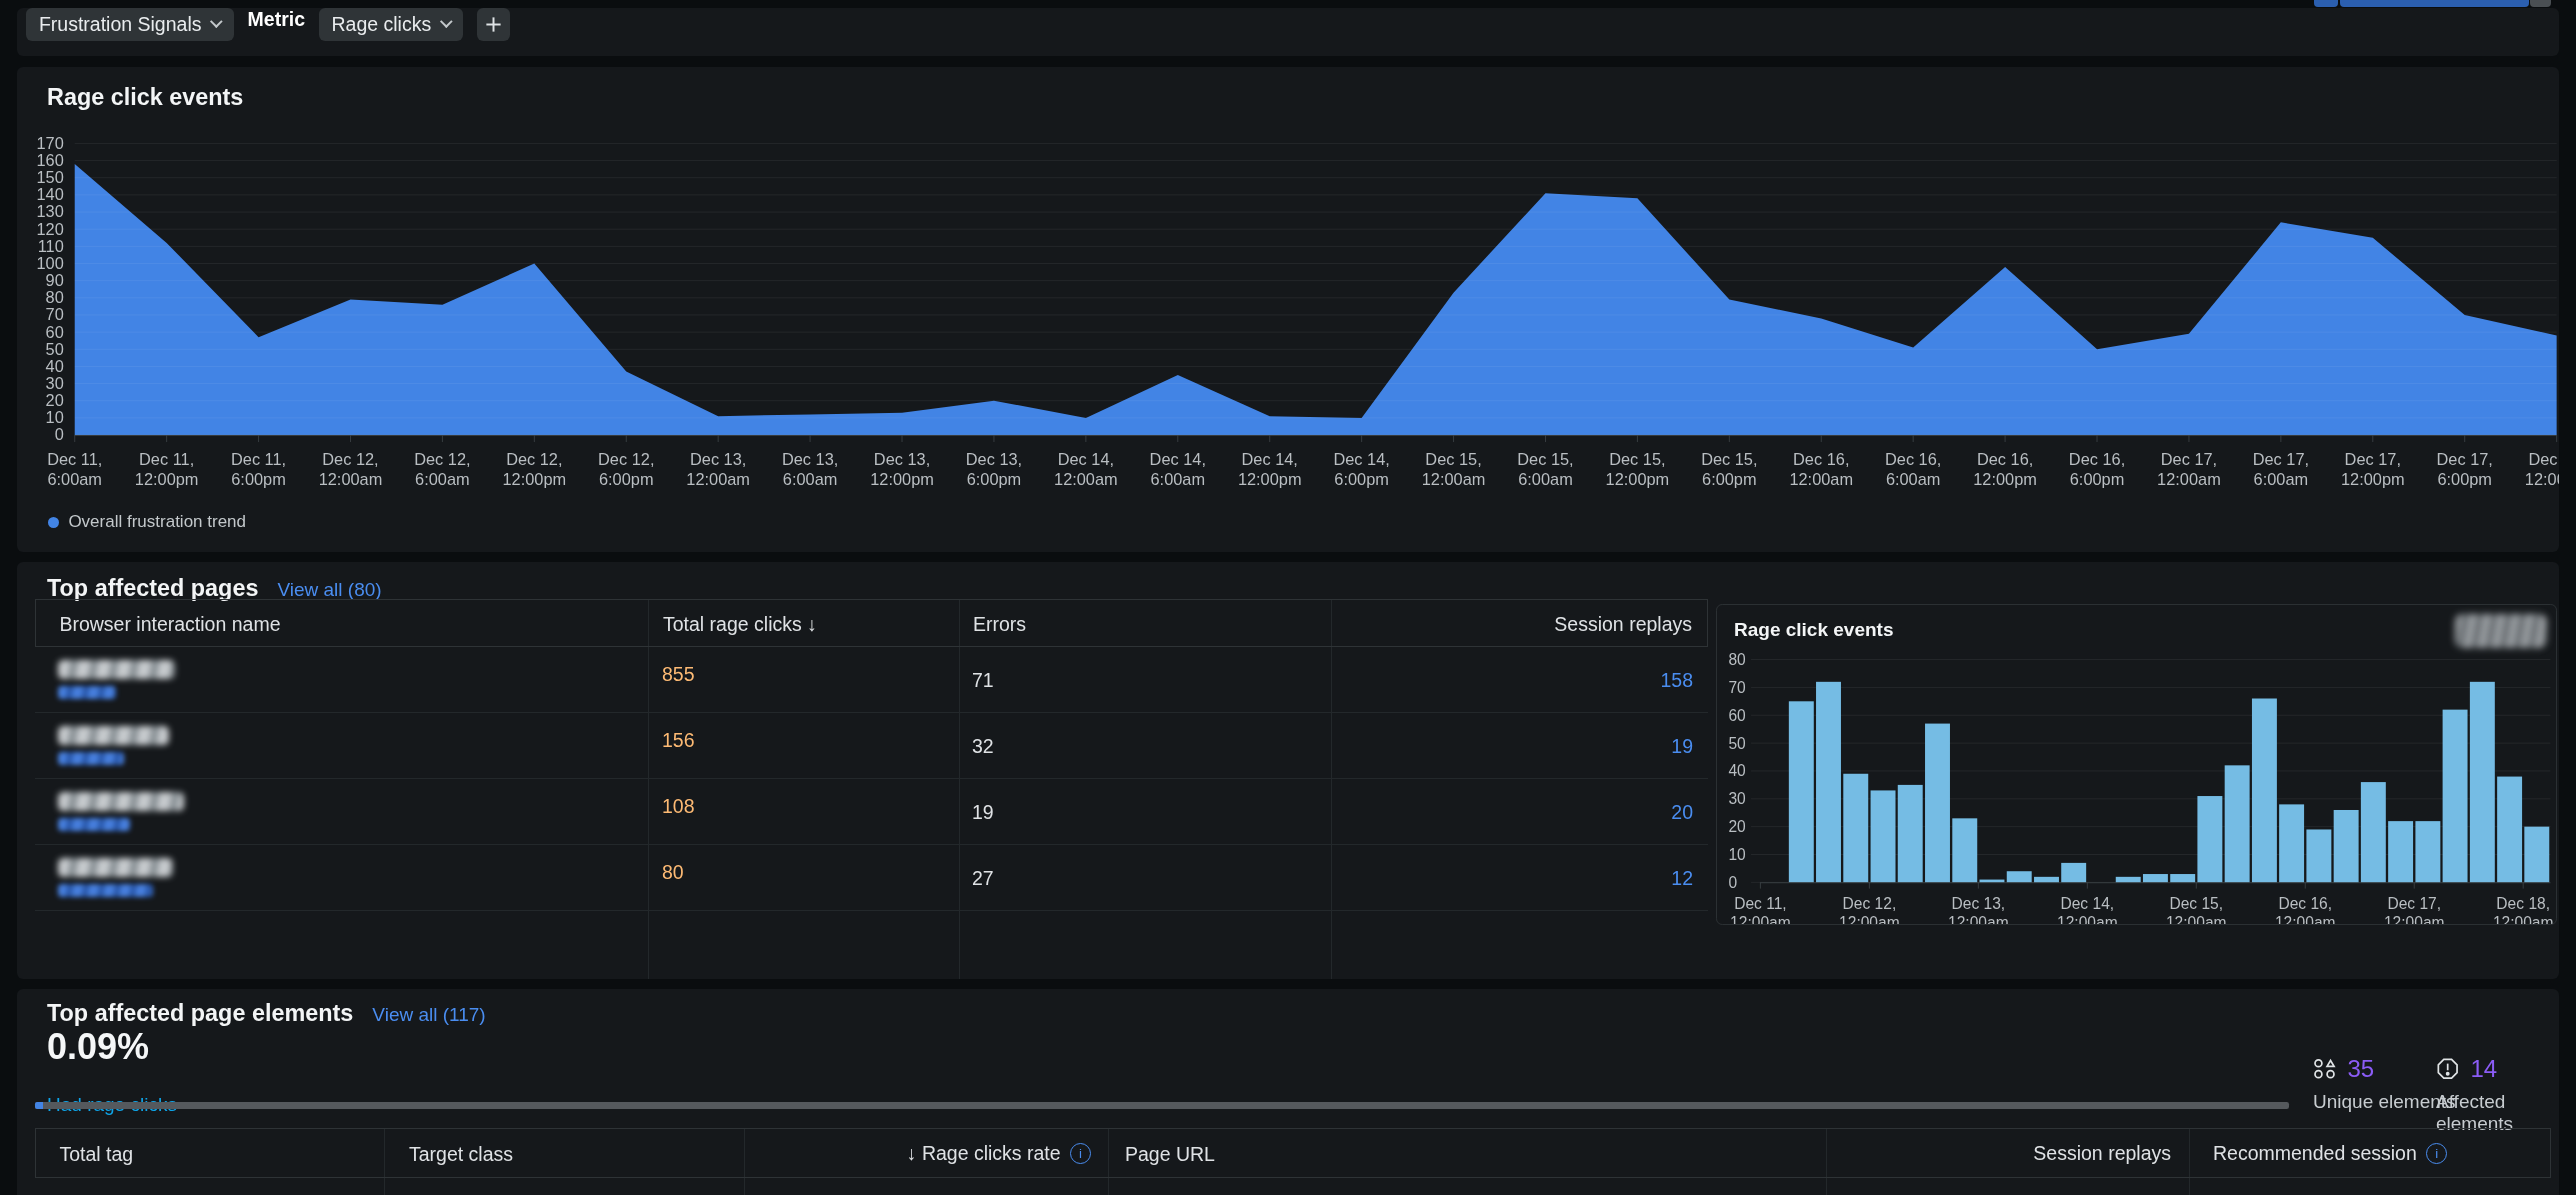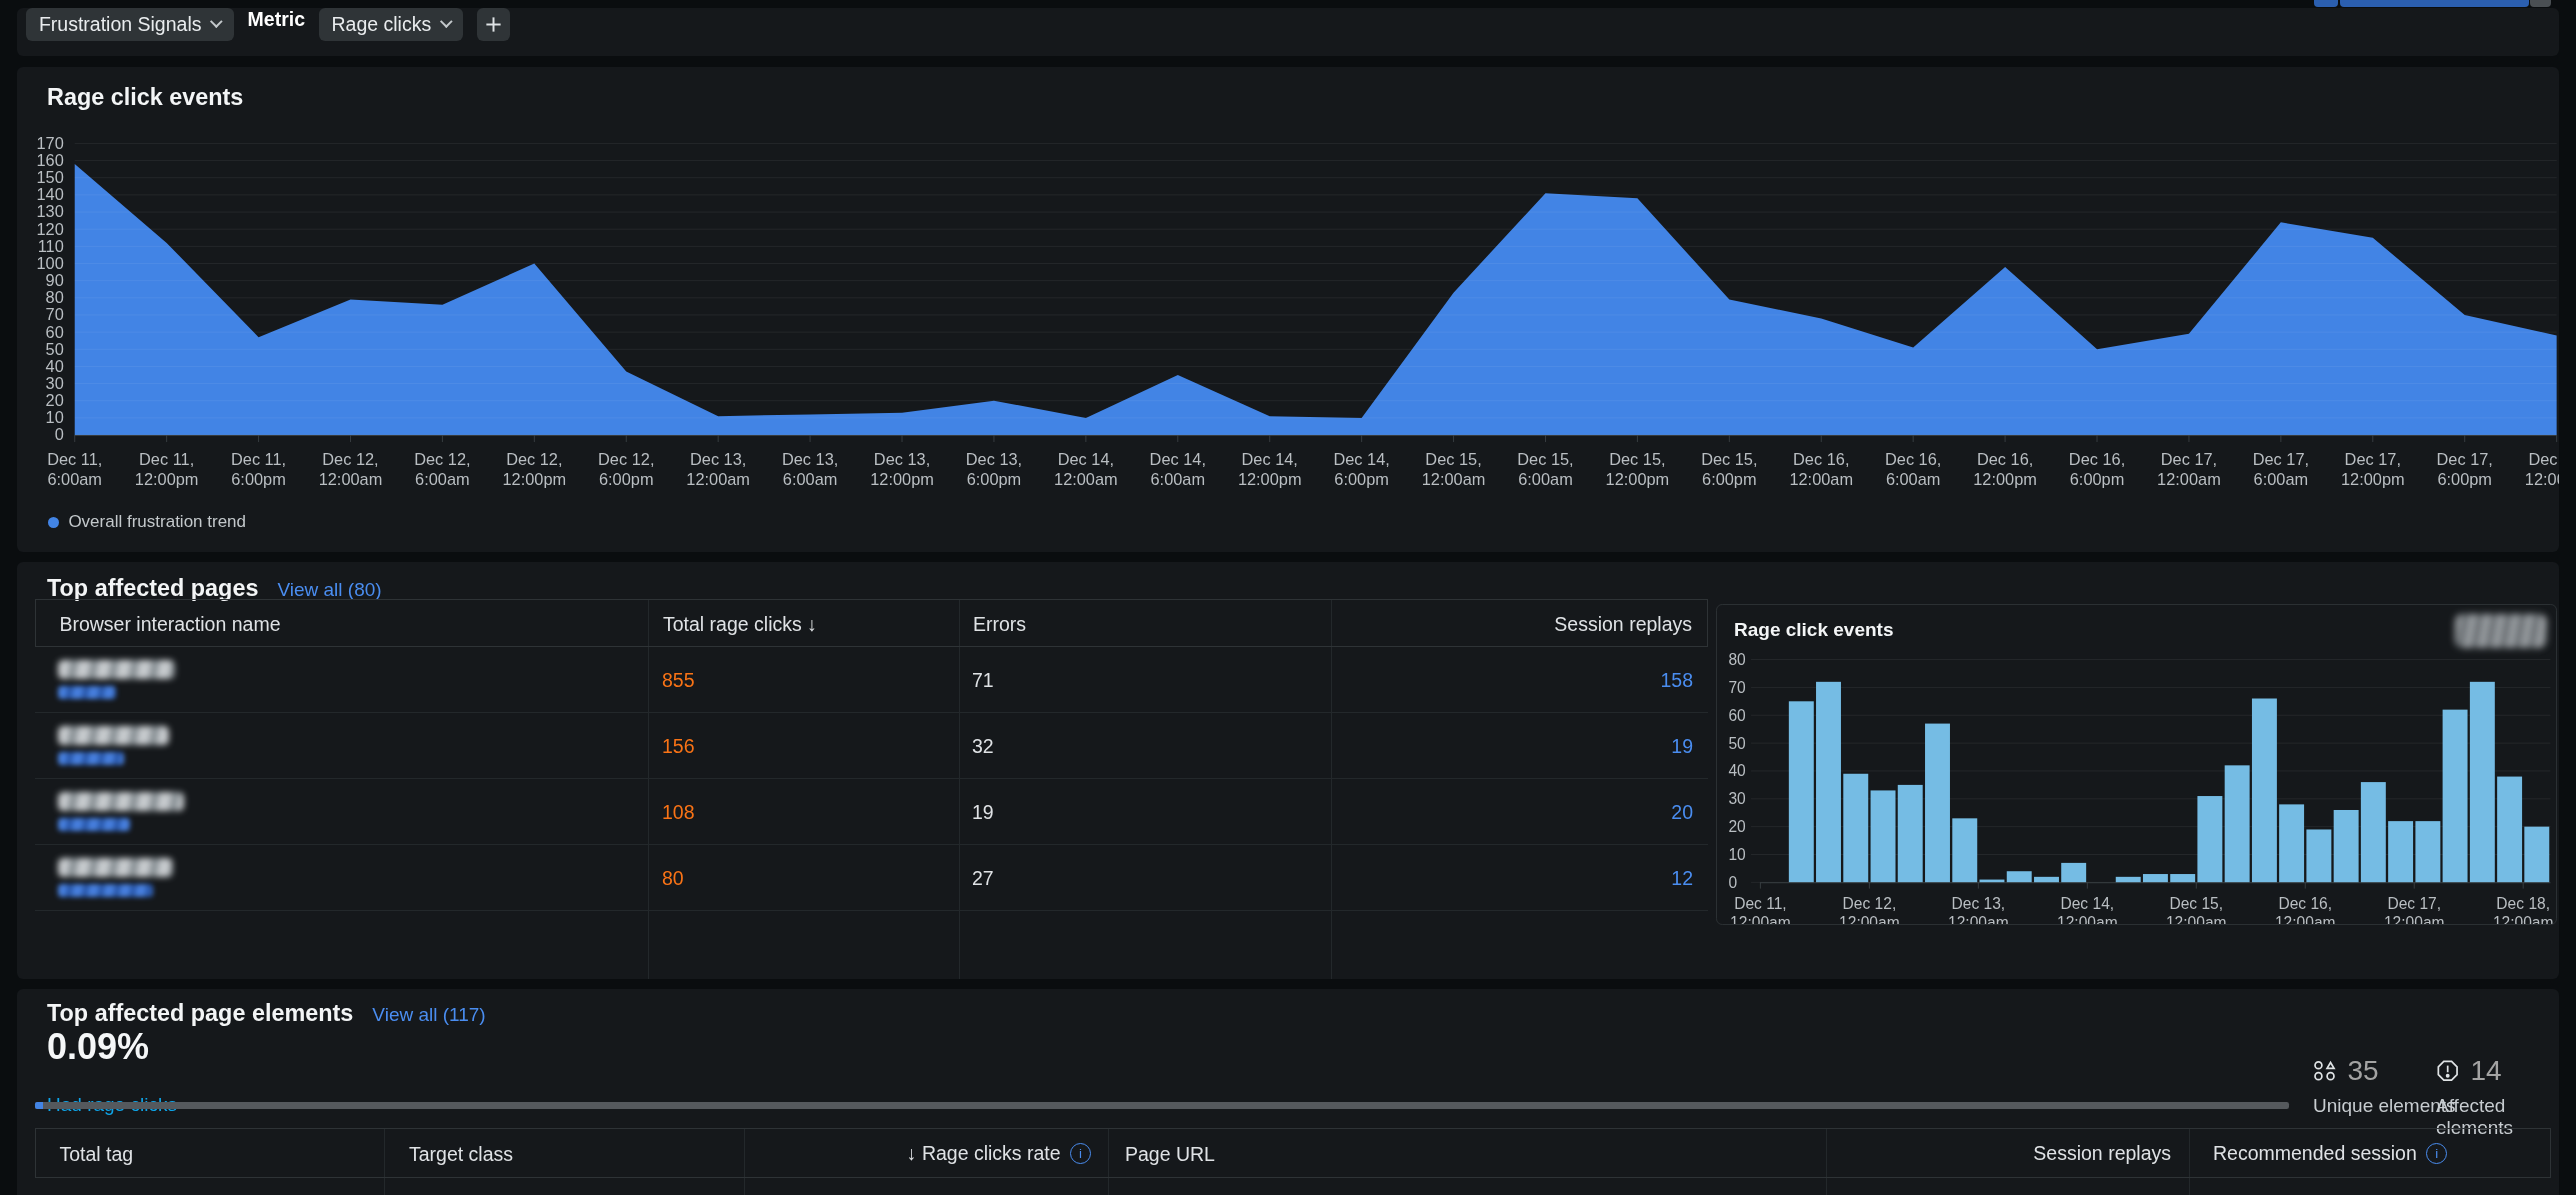--- a/index.html
+++ b/index.html
@@ -44,41 +44,41 @@
   .tp-header span{position:absolute;top:13.3px}
   .h-name{left:23.4px}.h-rage{left:627px}.h-err{left:937px}.h-rep{right:15px}
   .tp-row{position:relative;height:66px;border-bottom:0.8px solid #23282b}
   .col-sep{position:absolute;top:0;width:0.8px;height:380px;background:#23282b;z-index:1}
   .blur-name{position:absolute;left:23.4px;top:12.5px;height:19px;border-radius:5.5px;
     background:repeating-linear-gradient(100deg,#d6dadd 0 12.5px,#8f979c 12.5px 20px);
     filter:blur(3.1px);opacity:.92}
   .blur-link{position:absolute;left:23.4px;top:39px;height:13.3px;border-radius:3.9px;
     background:repeating-linear-gradient(100deg,#4a85e8 0 9.4px,#2b5cb4 9.4px 15.6px);
     filter:blur(2.7px);opacity:.95}
-  .cell-rage{position:absolute;left:627px;top:22px;color:#f97316}
+  .cell-rage{position:absolute;left:627px;top:16px;color:#fdba74}
   .cell-err{position:absolute;left:937px;top:22px;color:#dfe2e5}
   .cell-rep{position:absolute;right:15px;top:22px;color:#4a8df0;cursor:pointer}
 
   
   .bar-card{position:absolute;left:1699px;top:42px;width:841px;height:321px;
             border:0.8px solid #2b3033;border-radius:6.2px;overflow:hidden}
   .bar-title{position:absolute;left:17px;top:14px;font-size:19px;font-weight:700;color:#f3f5f6}
   .legend-blur{position:absolute;right:9.4px;top:9.4px;width:92px;height:34px;border-radius:7.8px;
     background:repeating-linear-gradient(100deg,#a9adb1 0 7.8px,#6e7478 7.8px 14px);
     filter:blur(3.9px);opacity:.9;cursor:pointer}
   #bar-svg{position:absolute;left:0;top:0}
 
   
   .big-pct{position:absolute;left:30px;top:37px;font-size:36px;font-weight:700;color:#f5f7f8}
   .pct-label{position:absolute;left:30px;top:105px;font-size:19px;color:#0ea5e9}
   .progress{position:absolute;left:18px;top:100px;width:2254px;height:7px;background:#55595d;
             border-radius:2.3px;margin-top:12.5px}
   .progress-fill{width:7.8px;height:100%;background:#4284e5;border-radius:2.3px 0 0 2.3px}
   .stat{position:absolute;top:66px}
-  .stat-top{display:flex;align-items:center;gap:11px;font-size:28px;color:#a3a3a3}
+  .stat-top{display:flex;align-items:center;gap:11px;font-size:24px;color:#8b5cf6}
   .stat-label{margin-top:7.8px;font-size:19px;color:#c7ccd0}
   .stat-icon{display:inline-flex}
 
   
   .bt{position:absolute;left:18px;top:139px;width:2516px}
   .bt-header{position:relative;height:50px;border:0.8px solid #2e3336;font-size:19.5px;color:#dfe2e5;z-index:2}
   .bt-header .cell{position:absolute;top:14px}
   .bt-rate,.bt-rec{display:flex;align-items:center;gap:9.4px}
   .bt-rate{left:702px;width:353px;top:0!important;height:100%;justify-content:flex-end}
   .bt-reps{left:1794px;width:341px;top:0!important;height:100%;display:flex;align-items:center;justify-content:flex-end}

